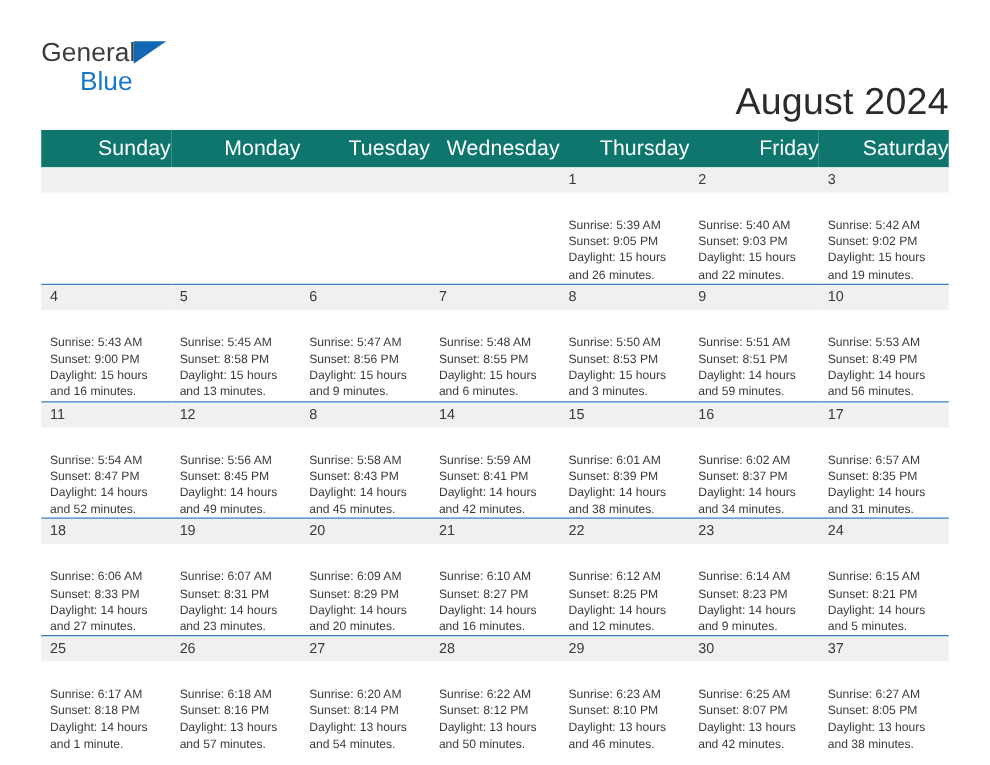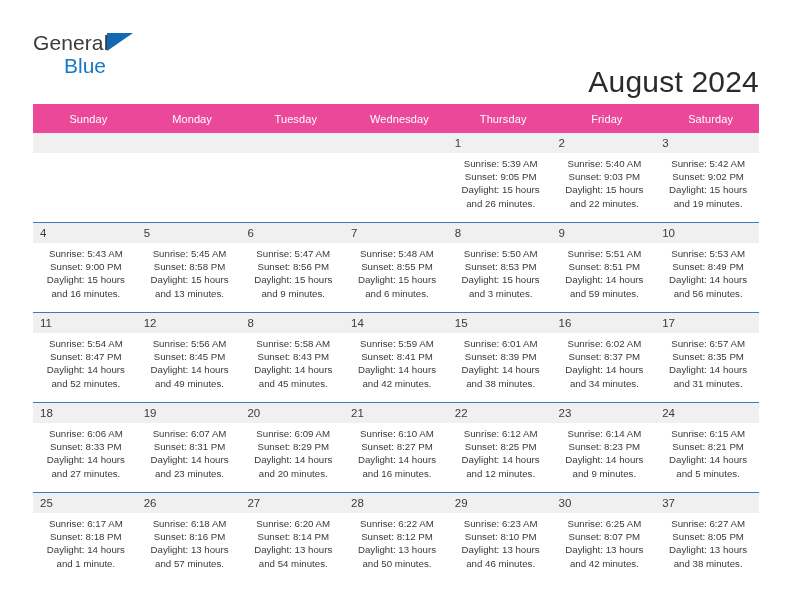--- a/index.html
+++ b/index.html
@@ -90,25 +90,25 @@
   
   .cal {
     position: absolute;
     left: 33px;
     top: 104px;
     width: 726px;
     border-collapse: collapse;
     table-layout: fixed;
   }
   .cal th {
-    background: #ec4899;
+    background: #0f766e;
     color: #ffffff;
     font-weight: normal;
-    font-size: 11px;
-    text-align: center;
+    font-size: 17px;
+    text-align: right;
     padding: 5px 0 5px 7px;
     height: 19px;
     letter-spacing: .1px;
     border: none;
   }
   .cal td {
     vertical-align: top;
     padding: 0;
     border-top: 1px solid #3b7cbe;
     height: 89px;
@@ -128,25 +128,24 @@
     line-height: 14px;
     color: #3a3a3a;
     padding: 3px 0 3px 7px;
     height: 14px;
   }
   .day-empty .daynum {
     background: #f0f0f0;
     color: transparent;
   }
   .info {
-    padding: 4px 5px 0 7px;
+    padding: 20px 5px 0 7px;
     font-size: 9.7px;
     line-height: 13.2px;
     color: #3a3a3a;
-    text-align: center;
   }
   .info div {
     white-space: nowrap;
   }
 </style>
 </head>
 <body>
 
 <div class="page">
 

